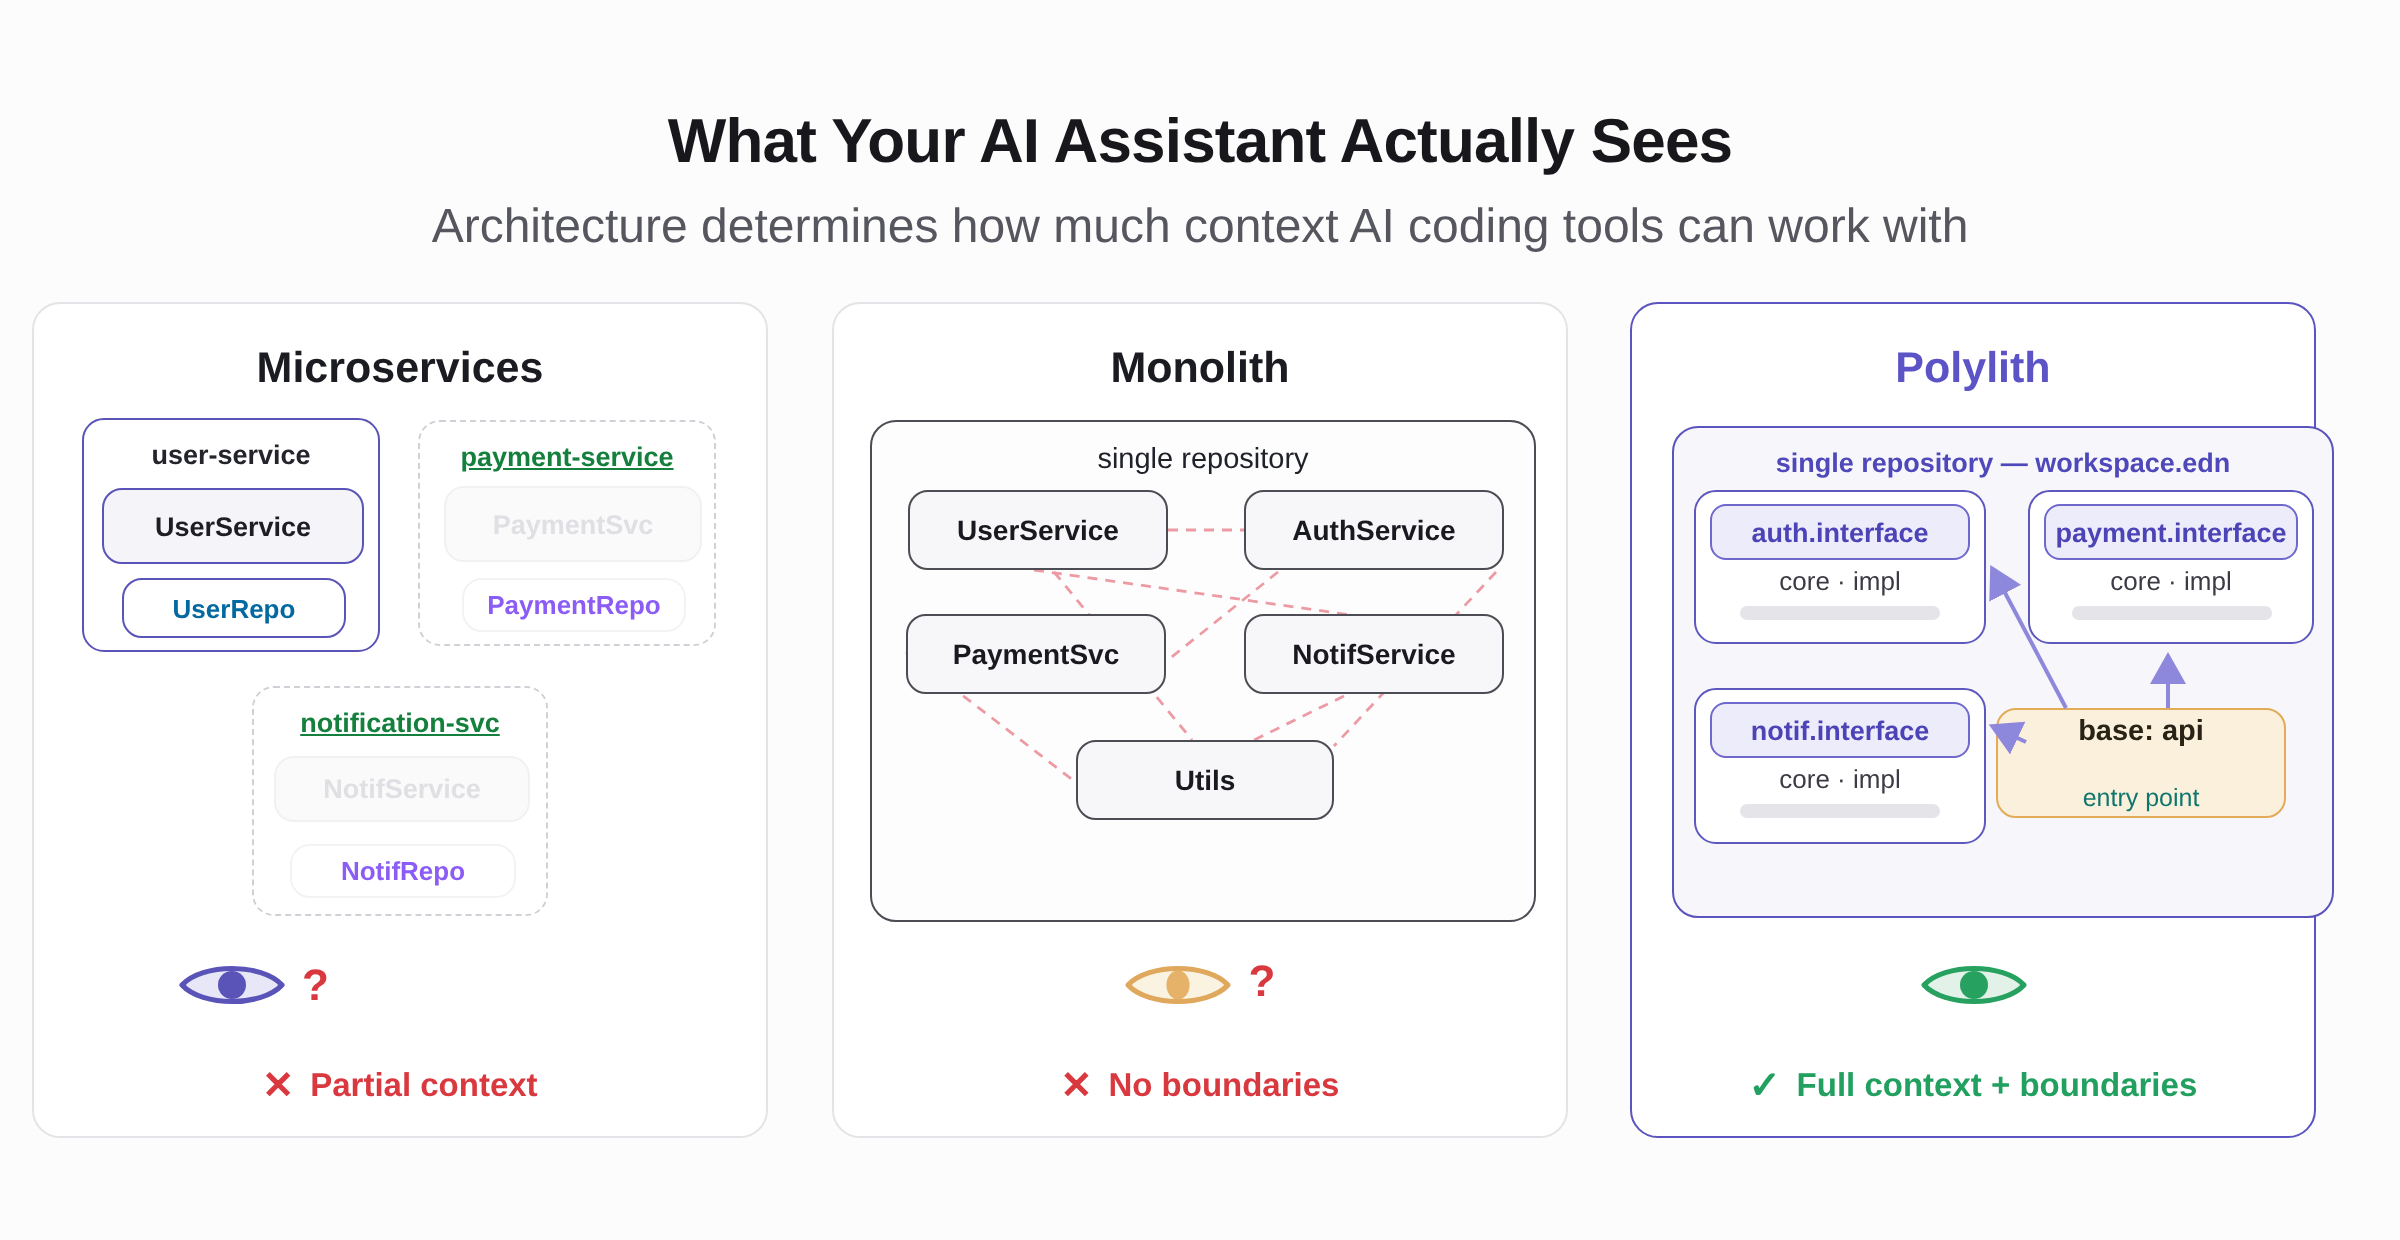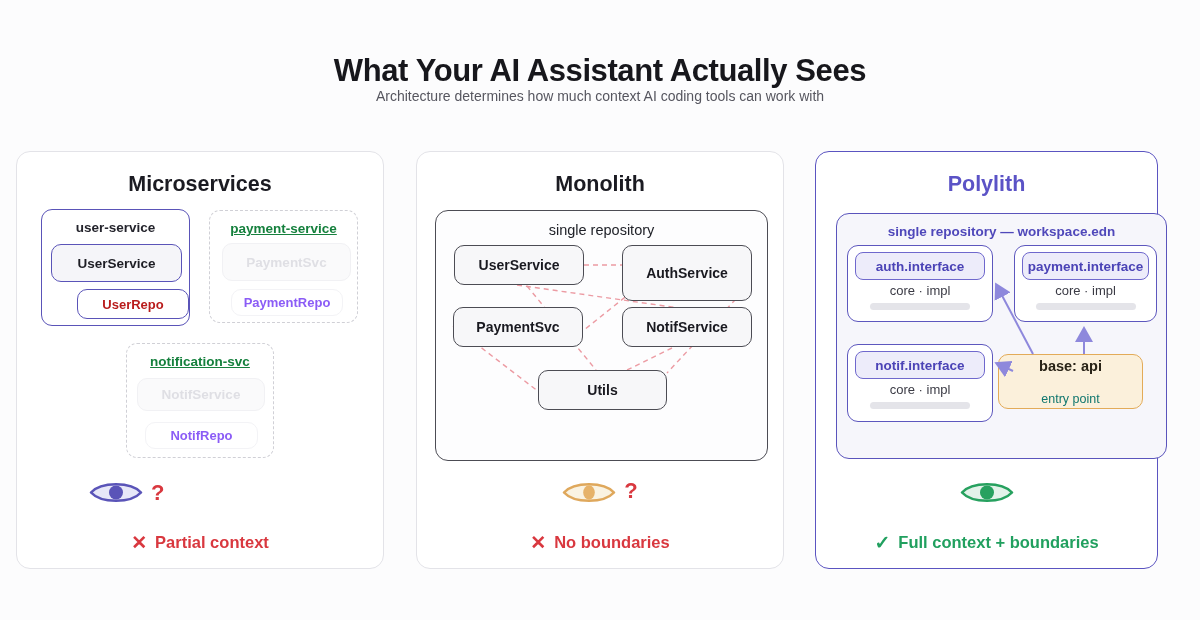--- a/index.html
+++ b/index.html
@@ -5,22 +5,22 @@
   * { margin:0; padding:0; box-sizing:border-box; }
   html,body { width:1200px; height:620px; }
   body {
     position:relative;
     background:#fcfcfd;
     font-family:"Liberation Sans", sans-serif;
     overflow:hidden;
   }
   .h1 { position:absolute; top:53px; left:0; width:100%; text-align:center;
         font-size:31px; font-weight:700; color:#17171c; letter-spacing:-0.4px; }
-  .sub { position:absolute; top:88px; left:0; width:100%; text-align:center;
-         font-size:14px; color:#56565f; }
+  .sub { position:absolute; top:100px; left:0; width:100%; text-align:center;
+         font-size:24px; color:#56565f; }
 
   .panel { position:absolute; top:151px; height:418px; background:#fff;
            border:1px solid #e3e3e8; border-radius:14px; }
   #panel-micro { left:16px;  width:368px; }
   #panel-mono  { left:416px; width:368px; }
   #panel-poly  { left:815px; width:343px; border:1.5px solid #5b54c1; }
 
   .panel-title { position:absolute; top:20px; left:0; width:100%; text-align:center;
                  font-size:21.5px; font-weight:700; color:#1b1b22; }
   #panel-poly .panel-title { color:#5b53c6; }
@@ -29,21 +29,21 @@
   .svc-box { position:absolute; border-radius:11px; }
   .svc-box .svc-label { position:absolute; top:10px; left:0; width:100%; text-align:center;
                         font-size:13.5px; font-weight:700; color:#24242c; }
   .pill { position:absolute; border-radius:10px; display:flex; align-items:center;
           justify-content:center; font-weight:700; }
   #user-service { left:24px; top:57px; width:149px; height:117px;
                   border:1.6px solid #5a54b8; background:#fff; }
   #user-service .p1 { left:9px;  top:34px; width:131px; height:38px; background:#f5f5f9;
                       border:1.6px solid #5a54b8; font-size:13.5px; color:#1d1d24; }
   #user-service .p2 { left:19px; top:79px; width:112px; height:30px; background:#fff;
-                      border:1.6px solid #5a54b8; font-size:13px; color:#b91c1c;margin-left:16px; }
+                      border:1.6px solid #5a54b8; font-size:13px; color:#0369a1; }
   .ghost { border:1.6px dashed #d0d0d6; background:transparent; }
   .ghost .svc-label { color:#15803d;text-decoration:underline; }
   .ghost .p1 { background:#fafafb; border:1.6px solid #f1f1f4; color:#dfdfe4; }
   .ghost .p2 { background:#fff;    border:1.6px solid #f3f3f6; color:#8b5cf6; }
   #payment-service { left:192px; top:58px; width:149px; height:113px; }
   #payment-service .p1 { left:12px; top:32px; width:129px; height:38px; font-size:13.5px; }
   #payment-service .p2 { left:21px; top:78px; width:112px; height:27px; font-size:13px; }
   #notification-svc { left:109px; top:191px; width:148px; height:115px; }
   #notification-svc .p1 { left:10px; top:34px; width:128px; height:33px; font-size:13.5px; }
   #notification-svc .p2 { left:18px; top:78px; width:113px; height:27px; font-size:13px; }
@@ -51,21 +51,21 @@
   
   #mono-repo { position:absolute; left:18px; top:58px; width:333px; height:251px;
                border:1.6px solid #4c4c54; border-radius:13px; background:#fdfdfe; }
   .repo-label { position:absolute; top:11px; left:0; width:100%; text-align:center;
                 font-size:14.5px; color:#202229; }
   #mono-repo svg { position:absolute; left:0; top:0; }
   .mono-box { position:absolute; background:#f7f7f9; border:1.7px solid #4c4c54;
               border-radius:10px; display:flex; align-items:center; justify-content:center;
               font-size:14px; font-weight:700; color:#191920; }
   #mb-user    { left:18px;  top:34px;  width:130px; height:40px; }
-  #mb-auth    { left:186px; top:34px;  width:130px; height:56px; }
+  #mb-auth    { left:186px; top:34px;  width:130px; height:40px; }
   #mb-payment { left:17px;  top:96px;  width:130px; height:40px; }
   #mb-notif   { left:186px; top:96px;  width:130px; height:40px; }
   #mb-utils   { left:102px; top:159px; width:129px; height:40px; }
 
   
   #poly-repo { position:absolute; left:20px; top:61px; width:331px; height:246px;
                border:1.6px solid #5a54bc; border-radius:13px; background:#f6f6fb; }
   #poly-repo .repo-label { font-size:13.5px; font-weight:700; color:#4f48ba; top:10px; }
   .comp { position:absolute; background:#fff; border:1.6px solid #5d57be; border-radius:11px; }
   #comp-auth    { left:10px;  top:31px;  width:146px; height:77px; }

